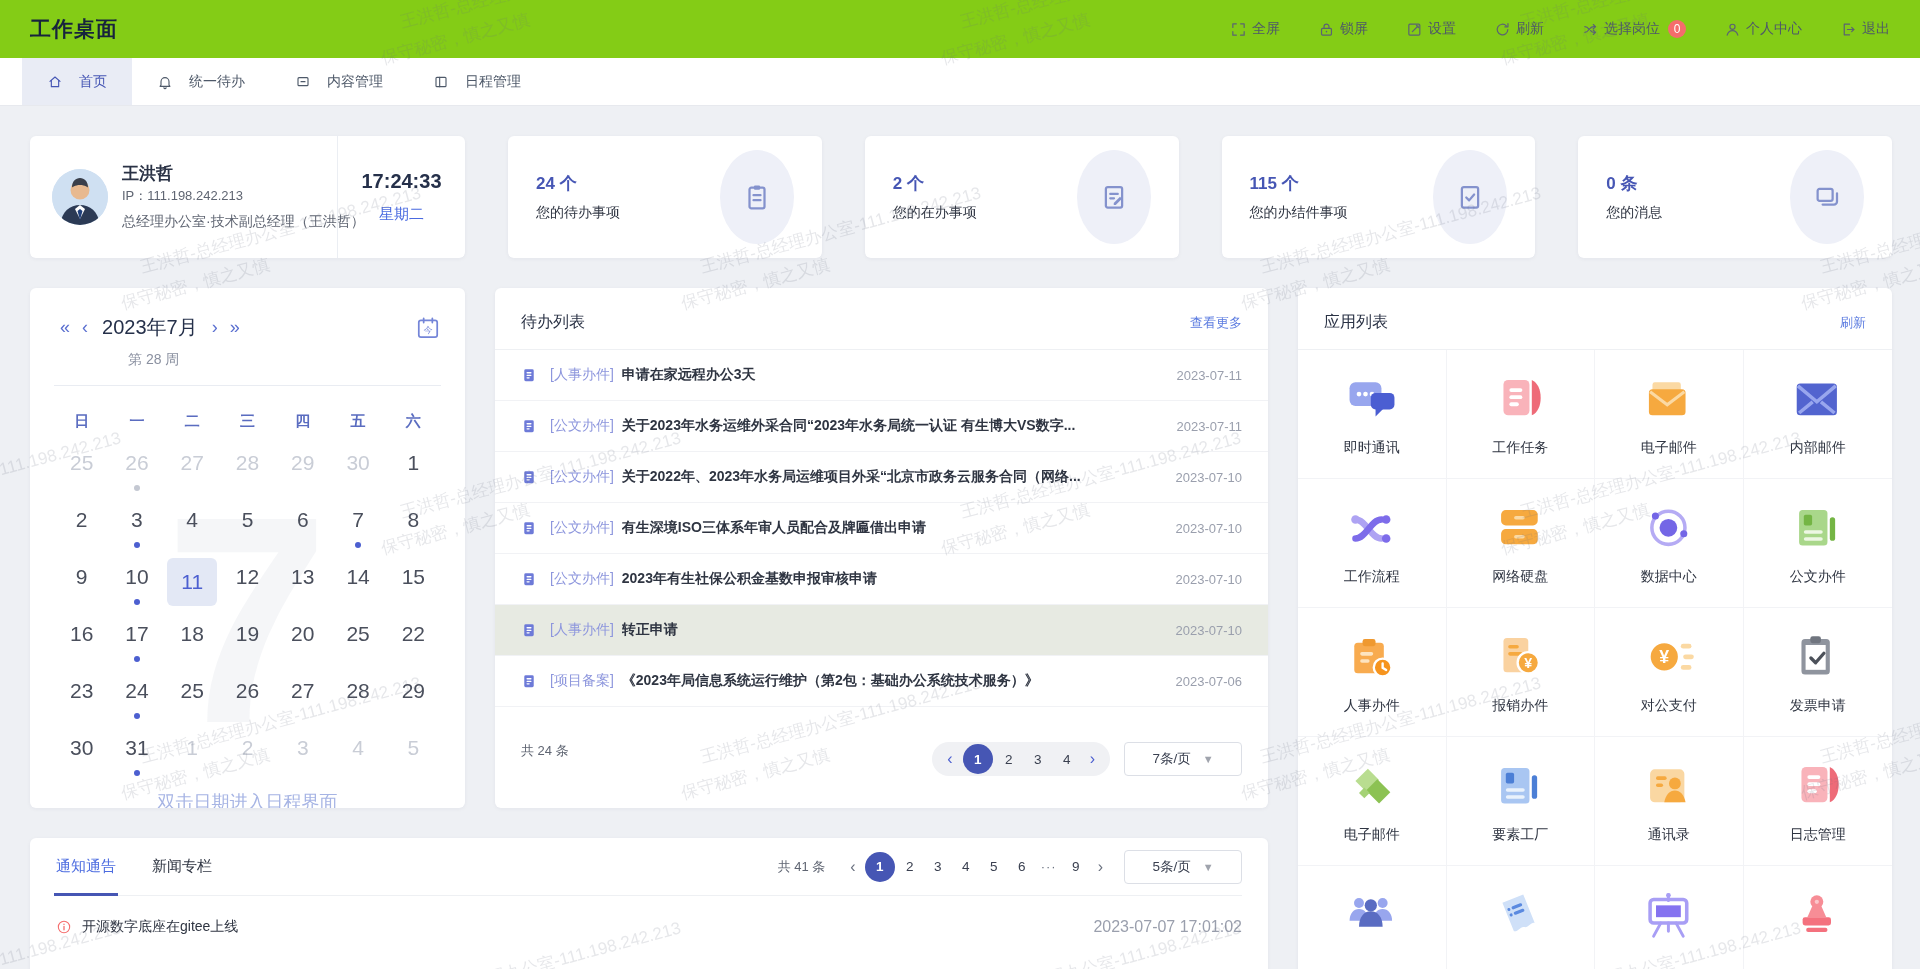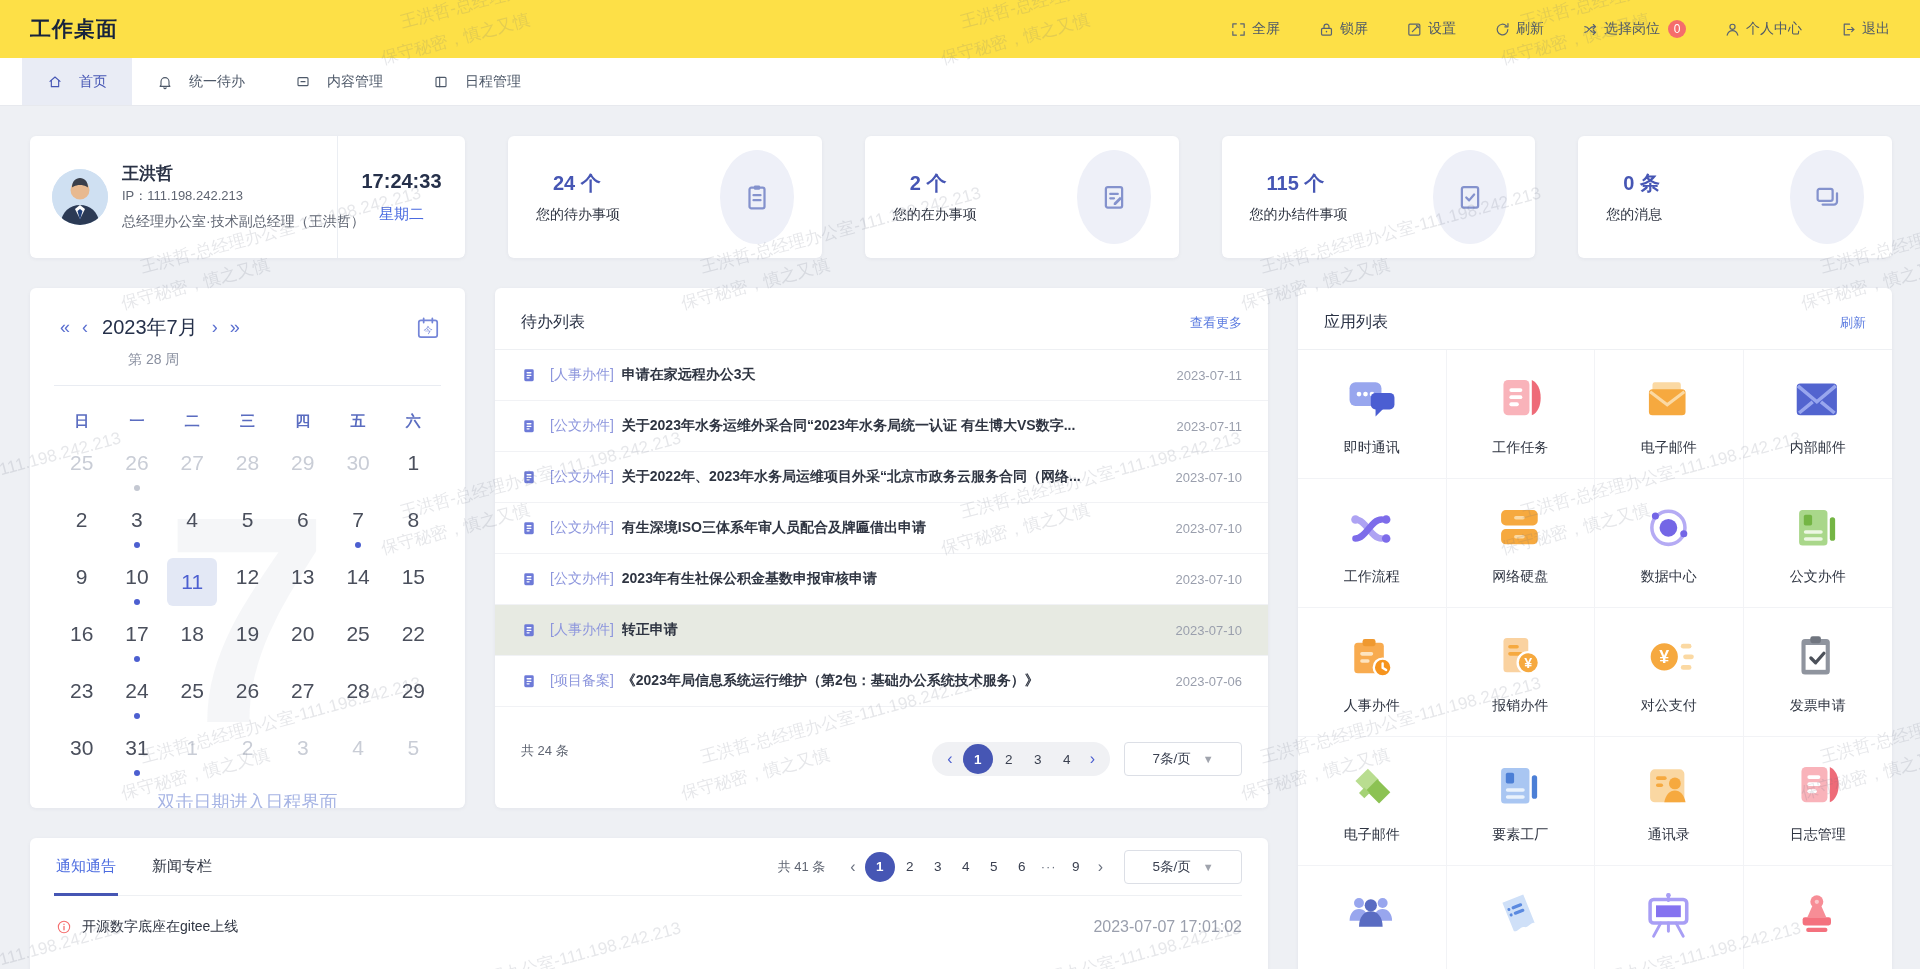--- a/index.html
+++ b/index.html
@@ -5,21 +5,21 @@
   * { margin:0; padding:0; box-sizing:border-box; }
   html,body { width:1920px; height:969px; overflow:hidden; }
   body {
     font-family:"Liberation Sans","DejaVu Sans",sans-serif;
     background:#eef0f4; color:#2f3542; position:relative;
   }
   svg { display:block; }
   .ic { width:17px; height:17px; }
 
   
-  .header { height:58px; background:#fde047; display:flex; align-items:center; padding:0 30px; position:relative; z-index:2; }
+  .header { height:58px; background:#84cc16; display:flex; align-items:center; padding:0 30px; position:relative; z-index:2; }
   .app-title { font-size:21px; font-weight:bold; color:#17233d; letter-spacing:1px; }
   .header-actions { margin-left:auto; display:flex; align-items:center; gap:38px; }
   .h-action { display:flex; align-items:center; gap:5px; font-size:14px; color:#4e5969; cursor:pointer; white-space:nowrap; }
   .h-action svg { color:#5a6372; }
   .badge { background:#f56c6c; color:#fff; border-radius:50%; width:18px; height:18px; font-size:12px; display:flex; align-items:center; justify-content:center; margin-left:3px; }
 
   
   .tabbar { height:48px; background:#fff; display:flex; align-items:stretch; padding-left:22px; border-bottom:1px solid #e7e9ee; position:relative; z-index:2; }
   .tab { display:flex; align-items:center; gap:16px; padding:0 25px; font-size:14px; color:#4e5969; cursor:pointer; }
   .tab svg { width:16px; height:16px; }
@@ -40,21 +40,21 @@
   .user-info { margin-left:14px; flex:1; min-width:0; }
   .user-name { font-size:17px; font-weight:bold; color:#2a3245; }
   .user-ip { font-size:13px; color:#5f6572; margin-top:2px; }
   .user-role { font-size:14px; color:#5f6572; margin-top:7px; line-height:1.4; width:248px; }
   .user-time-block { width:128px; border-left:1px solid #ebeef3; align-self:stretch; display:flex; flex-direction:column; align-items:center; justify-content:center; gap:12px; flex:none; }
   .time { font-size:20px; font-weight:bold; color:#25304a; }
   .weekday { font-size:15px; color:#4a6ae0; }
 
   
   .stat-card { height:122px; display:flex; align-items:center; justify-content:space-between; padding:0 28px; cursor:pointer; }
-  .stat-value { font-size:20px; font-weight:bold; color:#4656b4;margin-left:17px; }
+  .stat-value { font-size:17px; font-weight:bold; color:#4656b4; }
   .stat-label { font-size:14px; color:#2f3542; margin-top:9px; }
   .stat-icon-wrap { width:74px; height:94px; background:#eef0f8; border-radius:50%; display:flex; align-items:center; justify-content:center; color:#8492cd; flex:none; }
   .stat-icon-wrap svg { width:30px; height:30px; }
 
   
   .calendar-card { width:435px; height:520px; padding:26px 24px 0; position:relative; flex:none; overflow:hidden; }
   .cal-head { display:flex; align-items:center; }
   .cal-nav { color:#5a6fd0; font-size:18px; padding:0 6px; cursor:pointer; user-select:none; }
   .cal-title { font-size:20px; color:#25304a; margin:0 8px; }
   .cal-today { margin-left:auto; color:#7485d8; cursor:pointer; }

